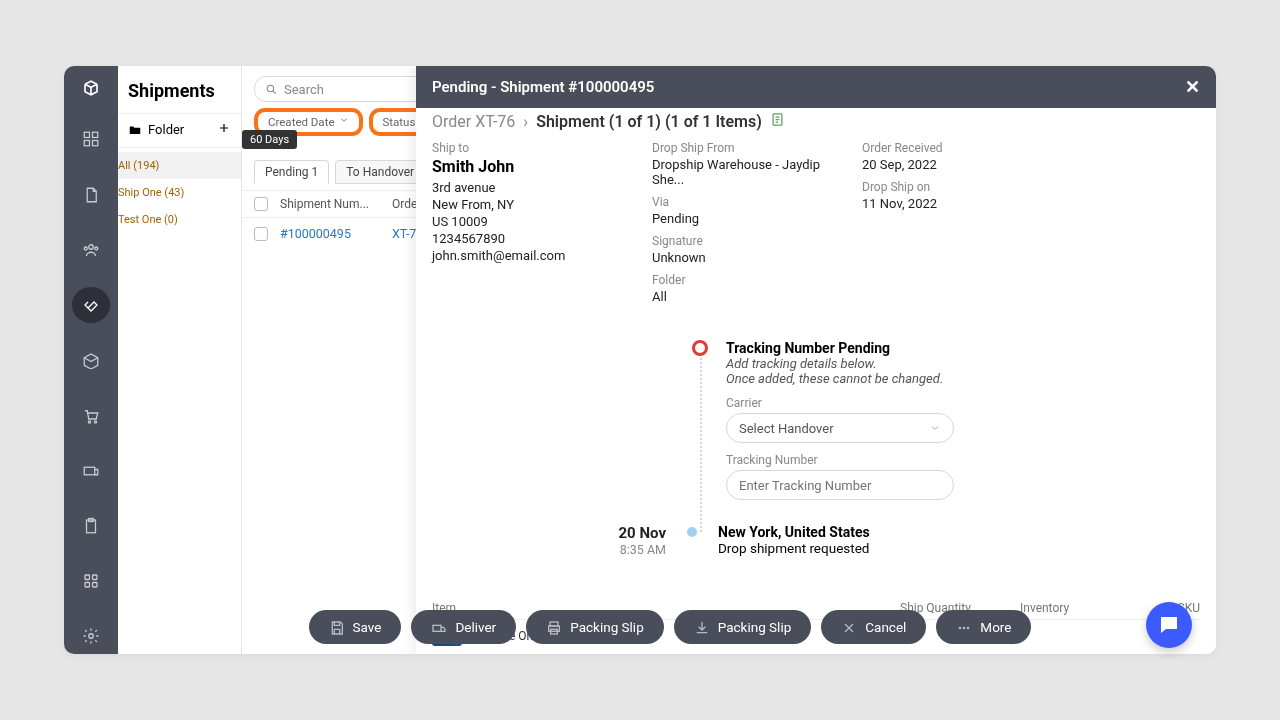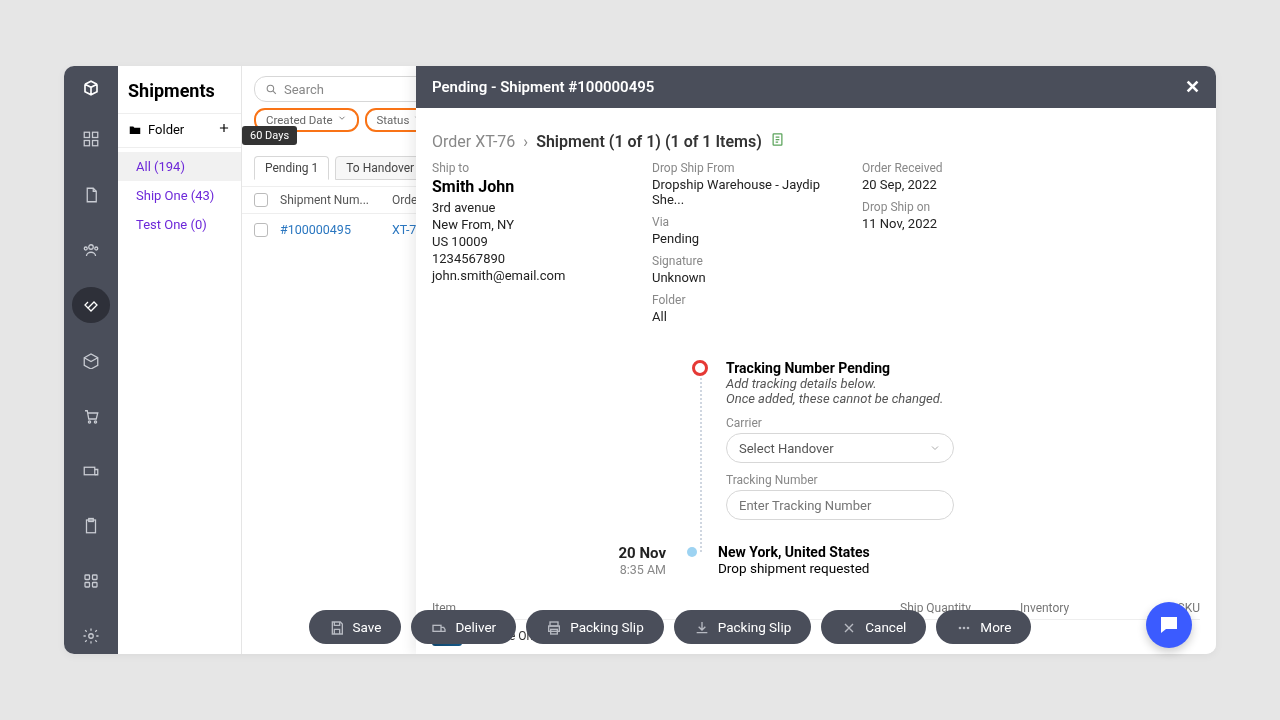--- a/index.html
+++ b/index.html
@@ -7,40 +7,40 @@
   .app { position: absolute; left: 64px; top: 66px; width: 1152px; height: 588px; background: #fff; border-radius: 10px; display: flex; overflow: hidden; box-shadow: 0 2px 8px rgba(0,0,0,.05); }
   .rail { width: 54px; background: #4a4e5a; display: flex; flex-direction: column; align-items: center; padding-top: 8px; gap: 20px; }
   .rail .logo { width: 30px; height: 30px; display:flex; align-items:center; justify-content:center; color:#fff; }
   .rail .ic { width: 38px; height: 38px; display: flex; align-items: center; justify-content: center; color: #c9ccd3; border-radius: 50%; cursor:pointer; }
   .rail .ic.active { background: #2e3039; color: #fff; }
   .folders { width: 124px; border-right: 1px solid #e5e5e5; }
   .folders h1 { font-size: 18px; font-weight: 700; padding: 14px 10px 12px; }
   .fhead { display: flex; align-items: center; justify-content: space-between; padding: 6px 10px 8px; border-top:1px solid #eee; border-bottom:1px solid #eee;}
   .fhead .ttl { font-size: 13px; display:flex; align-items:center; gap:6px; }
   .flist { padding: 4px 0; }
-  .flist div { font-size: 13px; padding: 7px 18px; color: #6d28d9; cursor:pointer;}
+  .flist div { font-size: 11px; padding: 7px 0; color: #a16207; cursor:pointer;}
   .flist div.sel { background: #f1f1f1; }
   .main { flex: 1; position: relative; }
   .topbar { padding: 10px 12px 6px; }
   .search { width: 180px; height: 24px; border: 1px solid #d7d7d7; border-radius: 12px; display: flex; align-items: center; padding: 12px 10px; color: #888; font-size: 13px; gap:6px; }
   .filters { display: flex; gap: 6px; padding: 0 12px 6px; align-items: center; }
-  .pill { border: 2px solid #f97316; border-radius: 11px; font-size: 11.5px; color: #666; padding: 3px 10px; display:flex; gap:4px; }
+  .pill { border: 4px solid #f97316; border-radius: 11px; font-size: 11.5px; color: #666; padding: 3px 10px; display:flex; gap:4px; }
   .tabs-row { display: flex; gap: 6px; padding: 0 12px 6px; position:relative;}
   .badge { position:absolute; top:-30px; left:0px; background: #333; color: #fff; font-size: 11px; padding: 3px 8px; border-radius: 3px; }
   .tab { border: 1px solid #d7d7d7; border-radius: 4px 4px 0 0; padding: 4px 10px; font-size: 12px; color: #444; background:#f7f7f7; }
   .tab.sel { background:#fff; border-bottom-color:#fff;}
   .thead { display: flex; align-items: center; padding: 6px 12px; border-top: 1px solid #eee; border-bottom: 1px solid #eee; font-size: 12px; color: #555; gap: 12px; }
   .trow { display: flex; align-items: center; padding: 8px 12px; font-size: 12.5px; gap: 12px; }
   .trow a { color: #2b77c0; text-decoration: none; }
   .cb { width:14px; height:14px; border:1px solid #bbb; border-radius:3px;}
   
   .panel { position: absolute; right: 0; top: 0; bottom: 0; width: 800px; background: #fff; box-shadow: -4px 0 12px rgba(0,0,0,0.08); display:flex; flex-direction:column;}
   .phead { background: #4a4e5a; color: #fff; padding: 12px 16px; display: flex; align-items: center; justify-content: space-between; font-size: 15px; font-weight: 600; }
   .close { color: #fff; cursor:pointer; font-size:18px; line-height:1;}
-  .pbody { padding: 24px 16px; flex:1; overflow:hidden; position:relative;}
+  .pbody { padding: 4px 16px; flex:1; overflow:hidden; position:relative;}
   .crumb { font-size: 16px; color: #888; display:flex; align-items:center; gap:8px; margin-bottom:10px;}
   .crumb .b { color:#333; font-weight:600;}
   .cols { display: flex; gap: 30px; }
   .col { font-size: 13px; }
   .lbl { color: #888; font-size: 12px; margin-bottom:2px;}
   .val { color: #222; margin-bottom:8px;}
   .name { font-weight: 700; font-size: 16px; margin-bottom:4px;}
   .timeline { position:relative; margin:28px 0 0 260px; }
   .tl-item { display:flex; gap:18px; position:relative; padding-bottom:24px;}
   .tl-line { position:absolute; left:8px; top:18px; bottom:-8px; width:1px; border-left:2px dotted #cfd6e0;}

